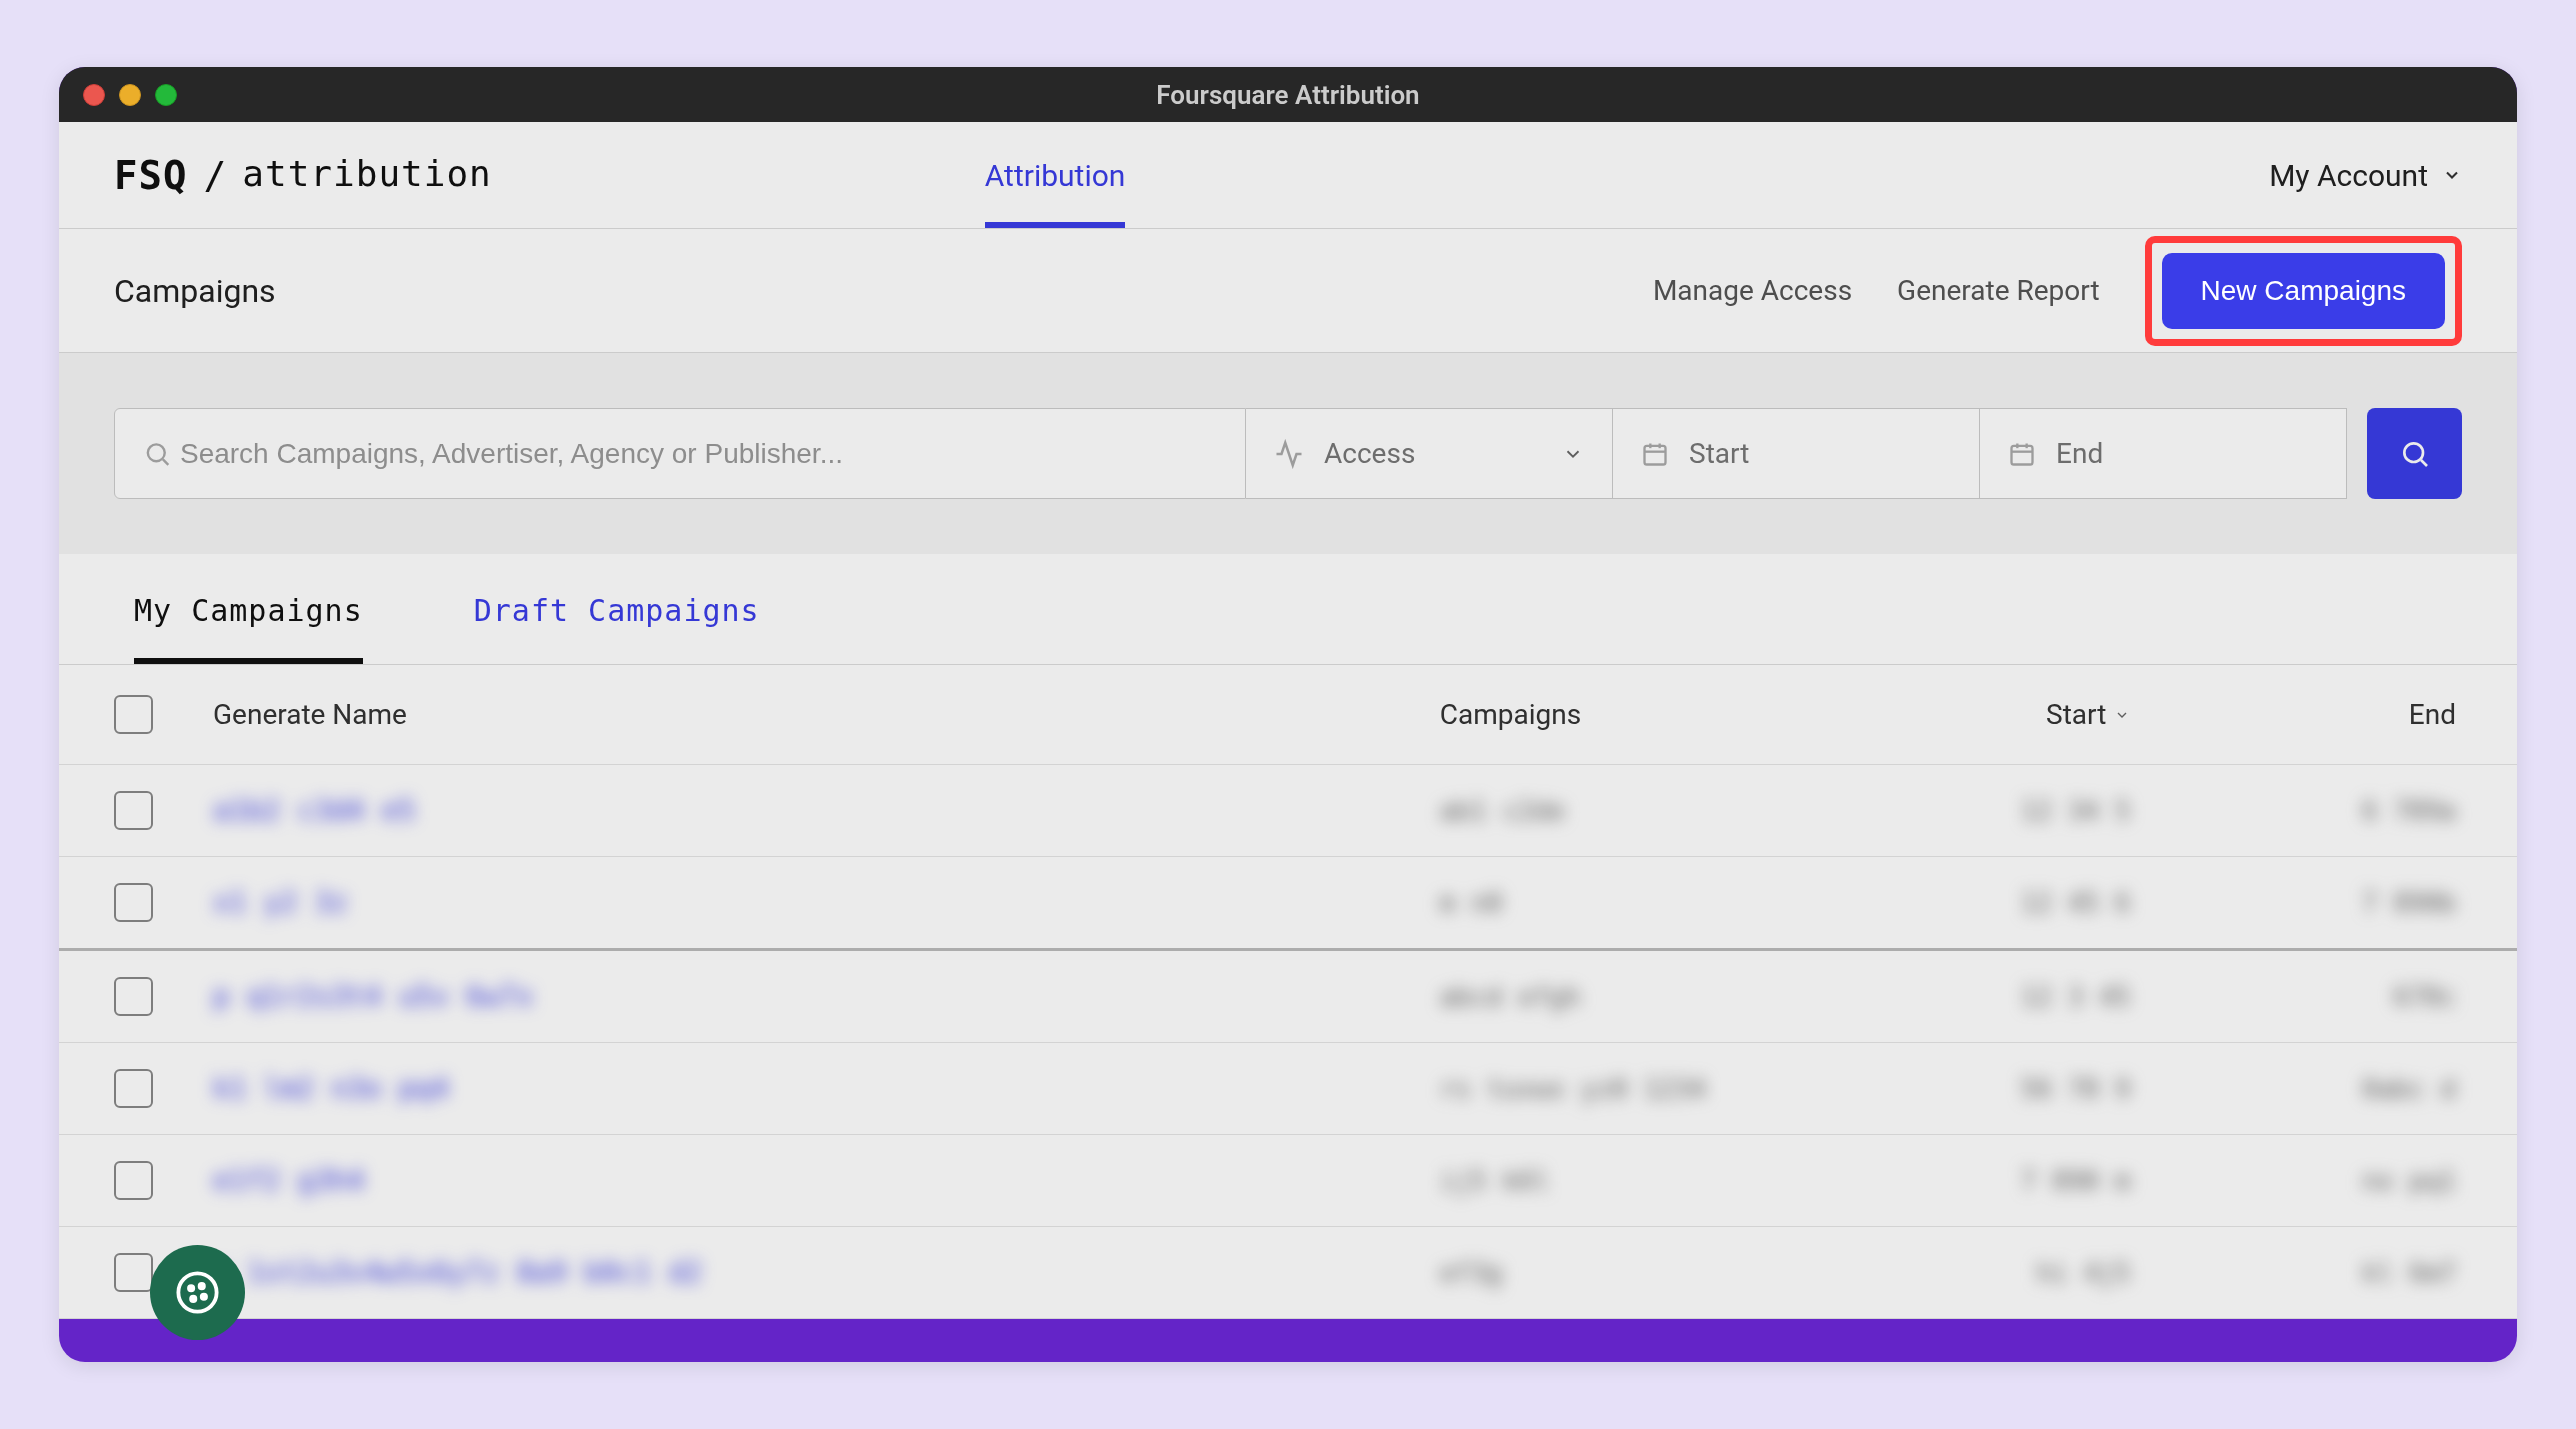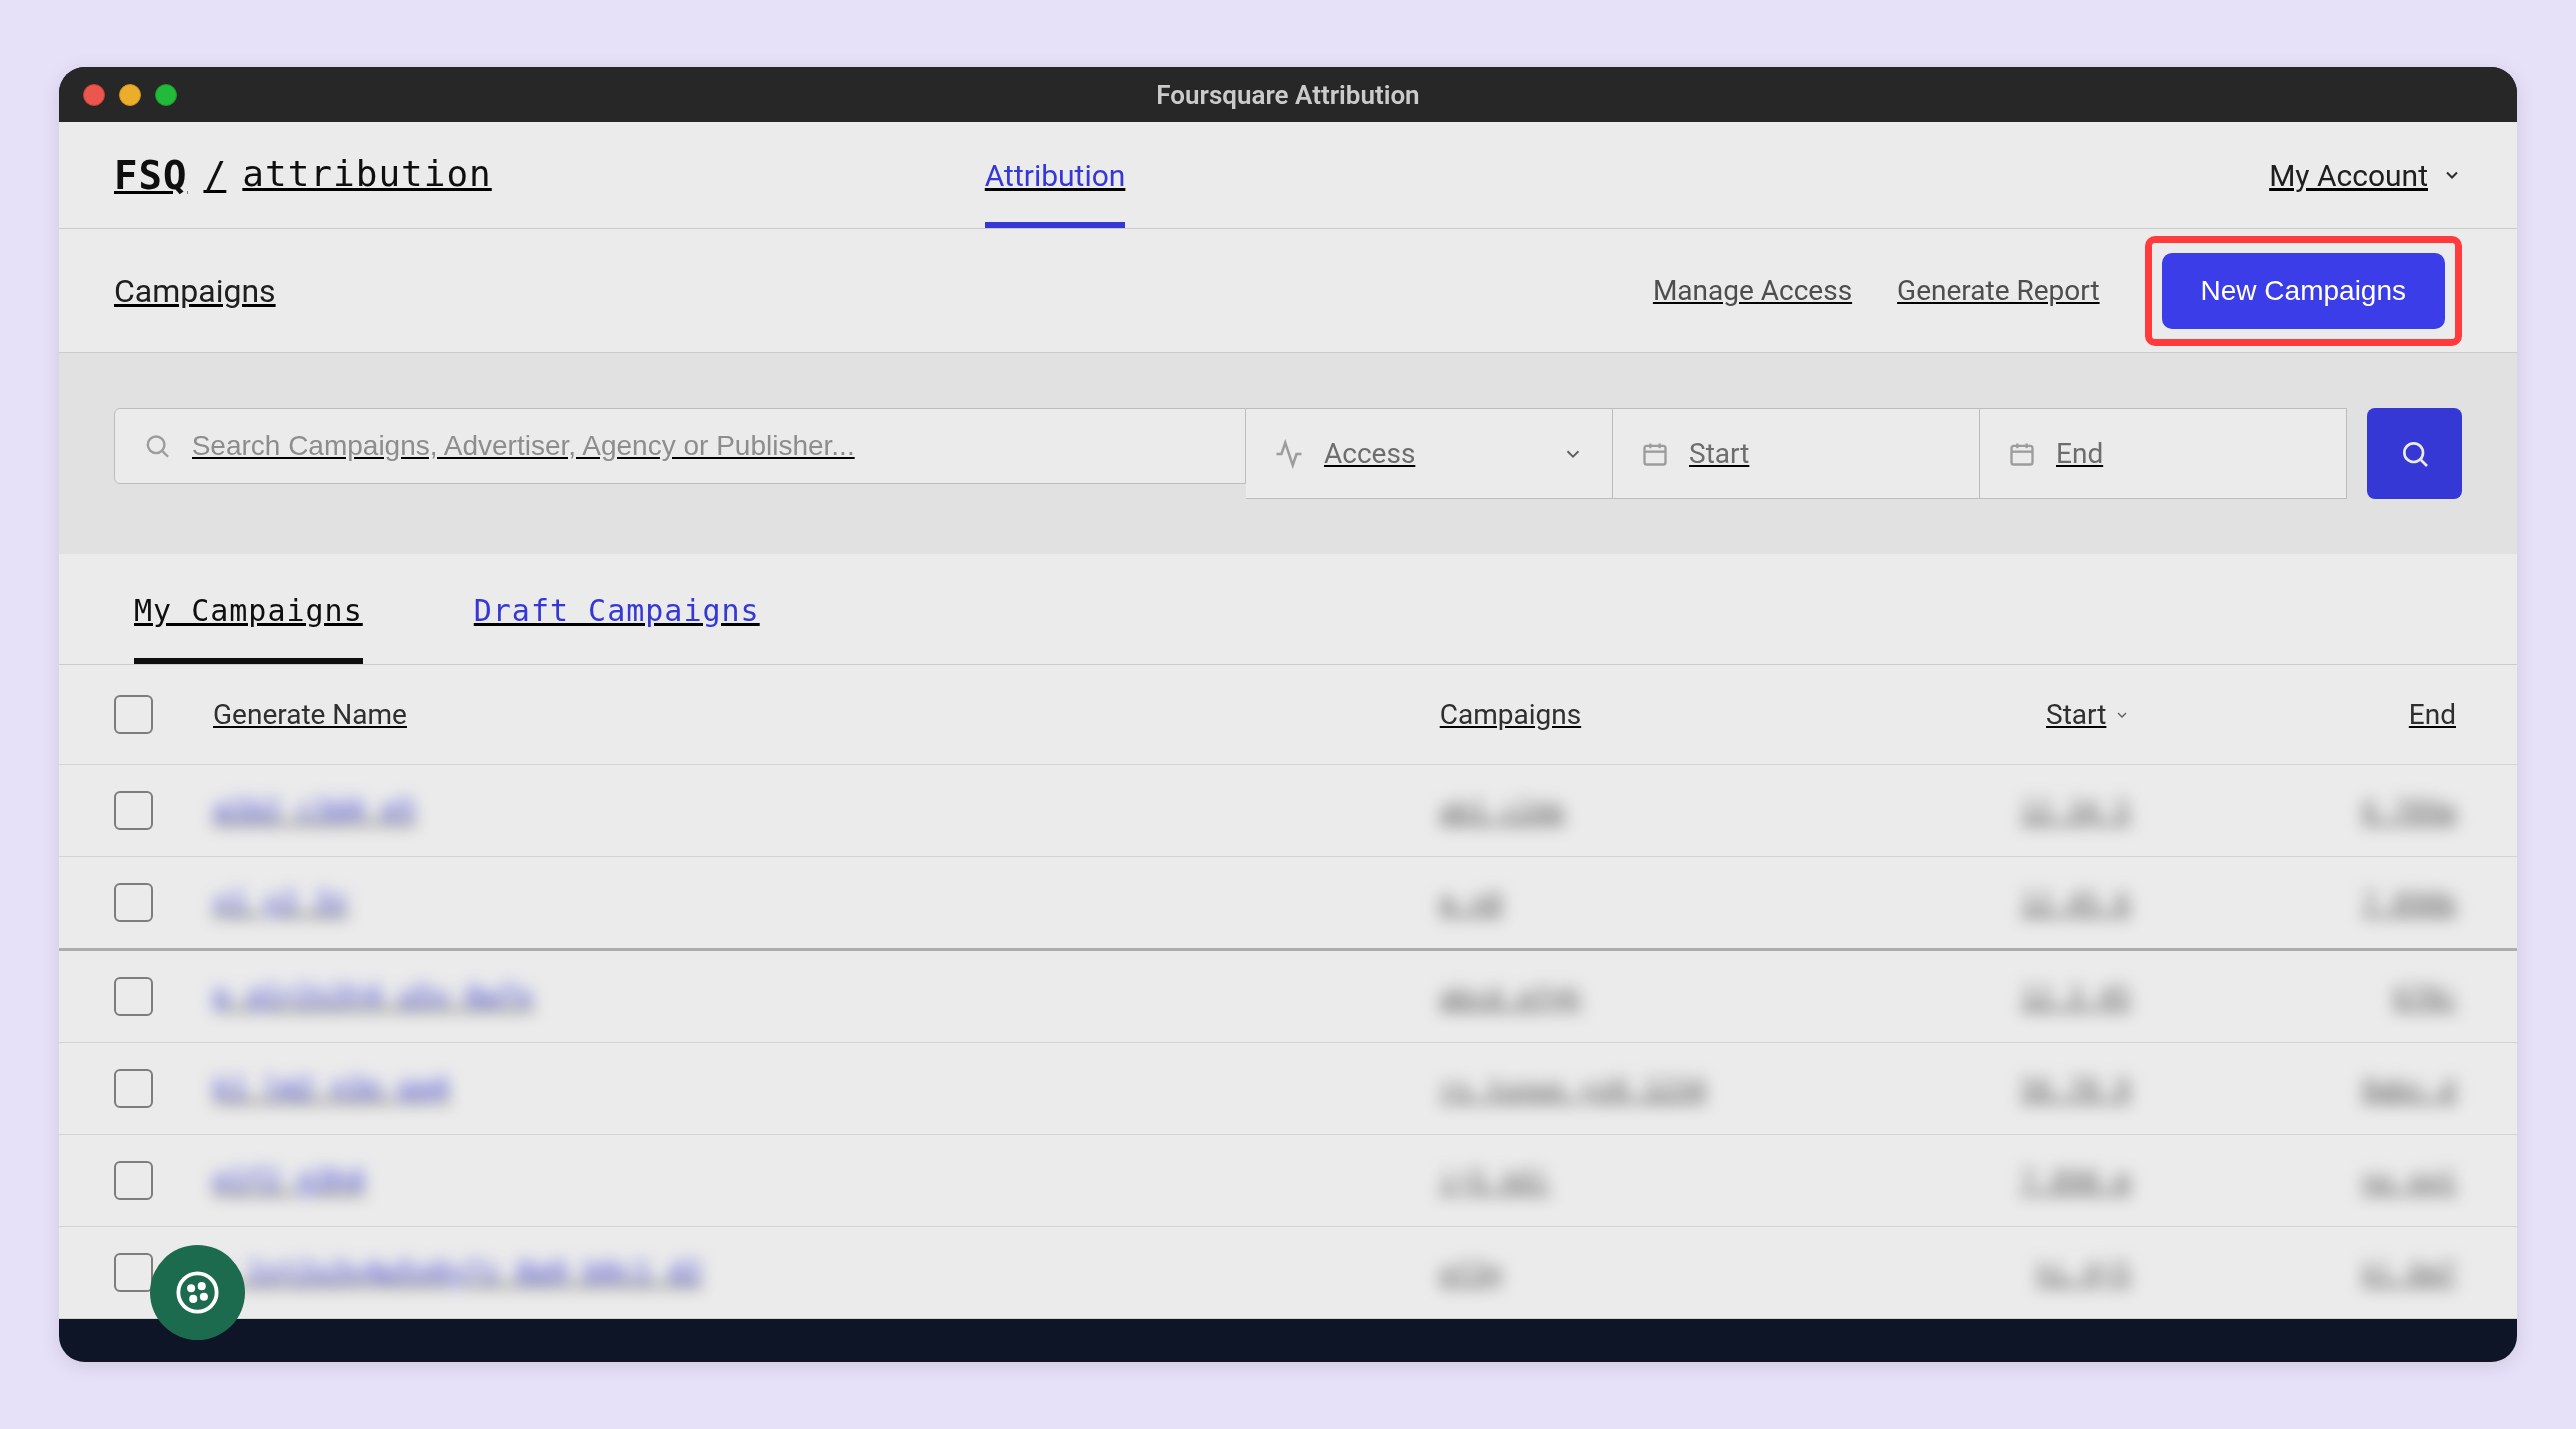--- a/index.html
+++ b/index.html
@@ -7,26 +7,25 @@
       background: #e6e0f8;
       font-family: -apple-system, BlinkMacSystemFont, "Segoe UI", Roboto, sans-serif;
       width: 2576px;
       height: 1429px;
       padding: 67px 59px;
       position: relative;
     }
     .window {
       width: 100%;
       height: 100%;
-      background: #0f172a;
+      background: #6d28d9;
       border-radius: 26px;
       overflow: hidden;
       box-shadow: 0 4px 20px rgba(0,0,0,0.1);
       position: relative;
-      text-decoration: underline;
     }
     .dim-overlay {
       position: absolute;
       inset: 0;
       background: rgba(0,0,0,0.08);
       pointer-events: none;
       z-index: 100;
       border-radius: 26px;
     }
     .titlebar {
@@ -81,23 +80,23 @@
       position: relative; z-index: 200;
     }
     .primary-btn {
       background: #3a3de8; color: #fff; border: none; border-radius: 10px;
       padding: 22px 39px; font-size: 28px; font-weight: 400; cursor: pointer;
     }
     .filters {
       background: #f5f5f5; padding: 55px; display: flex; gap: 0;
     }
     .search-box {
-      flex: 1; height: 76px; background: #fff; border: 1px solid #ccc;
+      flex: 1; height: 91px; background: #fff; border: 1px solid #ccc;
       border-radius: 6px 0 0 6px; display: flex; align-items: center;
-      padding: 0 28px; gap: 20px;
+      padding: 0 28px; gap: 8px;
     }
     .search-box input {
       border: none; outline: none; font-size: 28px; color: #333; width: 100%;
       background: transparent;
     }
     .search-box input::placeholder { color: #999; }
     .status-sel {
       width: 367px; height: 91px; background: #fff; border: 1px solid #ccc;
       border-left: none; display: flex; align-items: center; padding: 0 28px;
       gap: 20px; position: relative;

